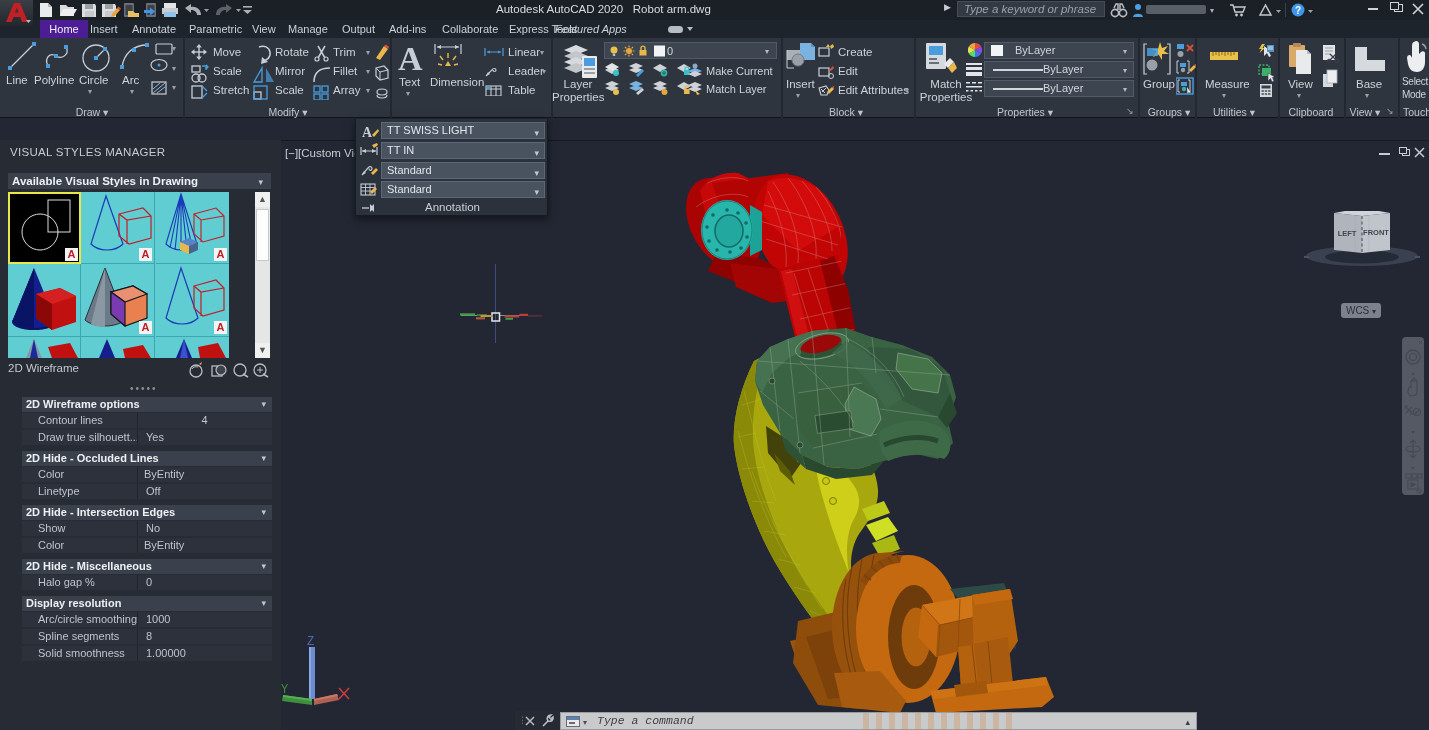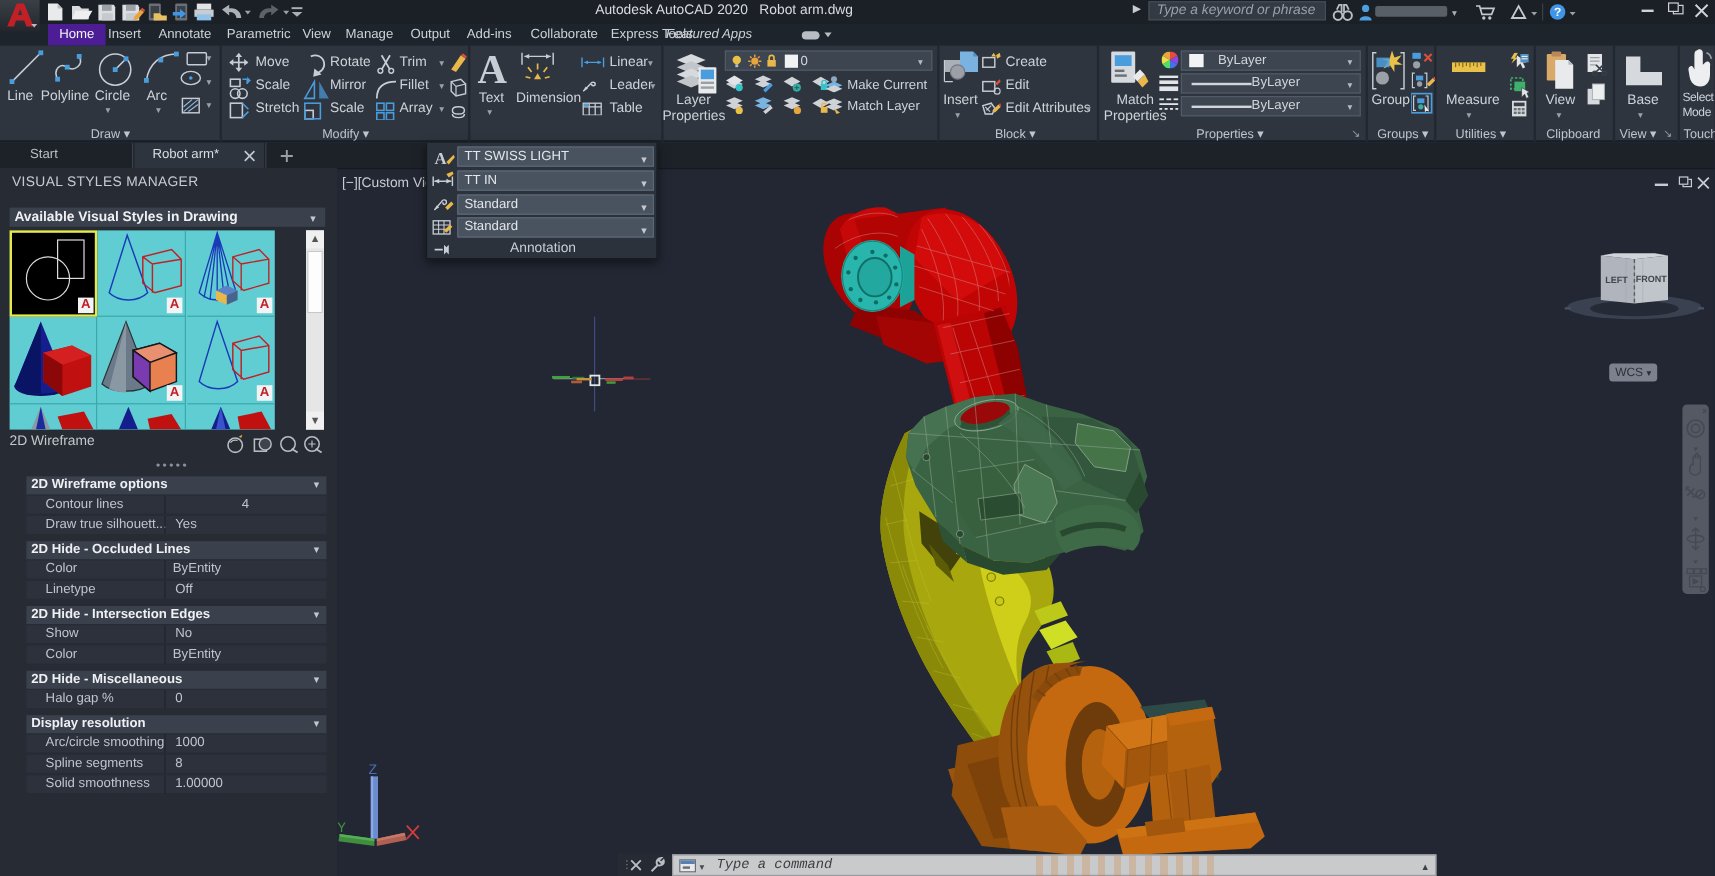--- a/index.html
+++ b/index.html
@@ -544,31 +544,20 @@
     <div class="abs" style="left:1386px;top:68px;color:#9aa0a7;font-size:9px;">↘</div>
 
     <svg class="abs" style="left:1404px;top:2px;" width="26" height="34" viewBox="0 0 26 34">
       <path d="M10 2 C12 0 15 1 15 4 L15 14 L17 12 C19 10 22 12 21 15 L21 22 C21 28 18 32 13 32 C8 32 5 29 4 24 L3 18 C3 15 6 14 7 16 L8 18 L8 6 C8 3 9 2 10 2 Z" fill="#eceef0"></path>
       <path d="M18 4 A6 6 0 0 1 22 9" stroke="#9ba0a6" stroke-width="1.4" fill="none"></path>
     </svg>
     <div class="ritem" style="left:1402px;top:38px;font-size:10px;letter-spacing:-0.3px;">Select</div>
     <div class="ritem" style="left:1402px;top:51px;font-size:10px;letter-spacing:-0.3px;">Mode</div>
     <div class="plabel" style="left:1400px;width:38px;text-align:left;padding-left:3px;">Touch</div>
   </div>
-  <div id="filetabs">
-    <div class="abs" style="left:0;top:0;width:111px;height:21px;border-right:1px solid #394049;color:#b9bfc7;font-size:11px;line-height:21px;text-align:left;padding-left:25px;">Start</div>
-    <div class="abs" style="left:112px;top:0;width:108px;height:21px;background:#2e343e;color:#d9dce0;font-size:11px;line-height:21px;padding-left:15px;">Robot arm*</div>
-    <svg class="abs" style="left:203px;top:6px;" width="10" height="10" viewBox="0 0 10 10">
-        <path d="M1 1 L9 9 M9 1 L1 9" stroke="#c3c8cd" stroke-width="1.4"></path>
-      </svg>
-    <div class="abs" style="left:221px;top:0;width:1px;height:21px;background:#394049;"></div>
-    <svg class="abs" style="left:233px;top:5px;" width="12" height="12" viewBox="0 0 12 12">
-        <path d="M6 1 L6 11 M1 6 L11 6" stroke="#9aa0a7" stroke-width="1.6"></path>
-      </svg>
-  </div>
   <div id="palette">
     <div class="abs" style="left:10px;top:6px;color:#c6cbd2;font-size:11.5px;letter-spacing:0.3px;">VISUAL STYLES MANAGER</div>
     <div class="abs" style="left:8px;top:33px;width:263px;height:16px;background:#3a414c;color:#eef0f3;font-size:11.5px;font-weight:bold;line-height:16px;padding-left:4px;">Available Visual Styles in Drawing<span style="position:absolute;right:8px;top:1px;font-weight:normal;color:#c3c8cd;font-size:9px;">▾</span></div>
 
     <div class="abs" style="left:8px;top:52px;width:221px;height:166px;background:#5fcdd1;">
 
       <div class="abs" style="left:0;top:0;width:73px;height:72px;background:#000;border:2px solid #e8e84a;">
         <svg width="69" height="68" viewBox="0 0 69 68">
             <rect x="38" y="6" width="22" height="32" fill="none" stroke="#dcdcdc" stroke-width="1"></rect>
             <circle cx="30" cy="38" r="18" fill="none" stroke="#dcdcdc" stroke-width="1"></circle>

